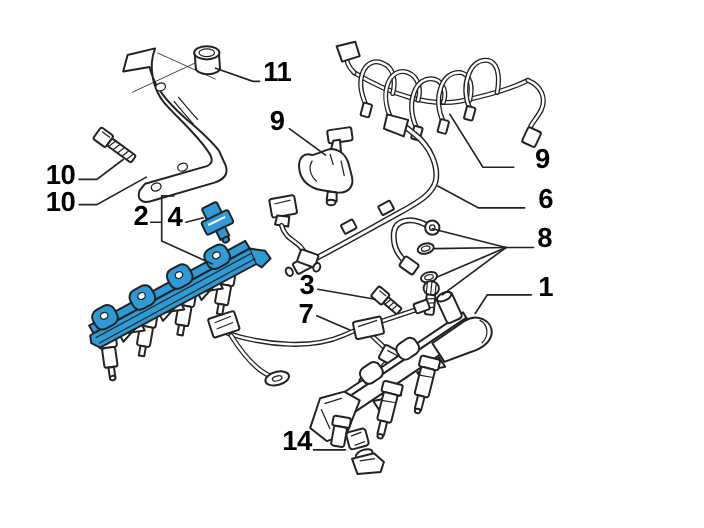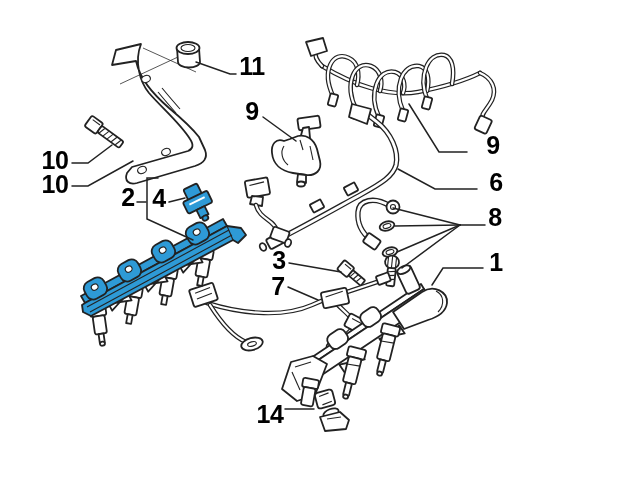--- a/index.html
+++ b/index.html
@@ -337,14 +337,14 @@
   <div class="callout" style="left:279px;top:260px">3</div>
   <div class="callout" style="left:159px;top:198px">4</div>
   <div class="callout" style="left:496px;top:182px">6</div>
   <div class="callout" style="left:278px;top:286px">7</div>
   <div class="callout" style="left:495px;top:217px">8</div>
   <div class="callout" style="left:252px;top:111px">9</div>
   <div class="callout" style="left:55px;top:184px">10</div>
   <div class="callout" style="left:252px;top:66px">11</div>
   <div class="callout" style="left:55px;top:160px">10</div>
   <div class="callout" style="left:493px;top:145px">9</div>
-  <div class="callout" style="left:270px;top:414px">14</div>
+  <div class="callout" style="left:270px;top:402px">14</div>
 </div>
 
 </body></html>

